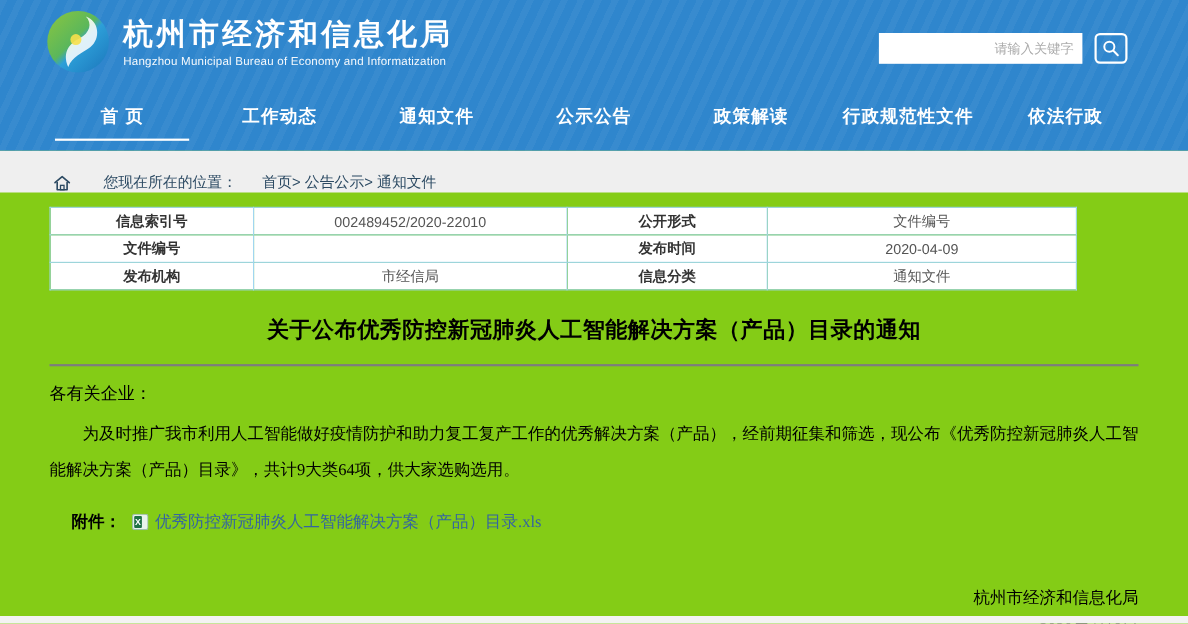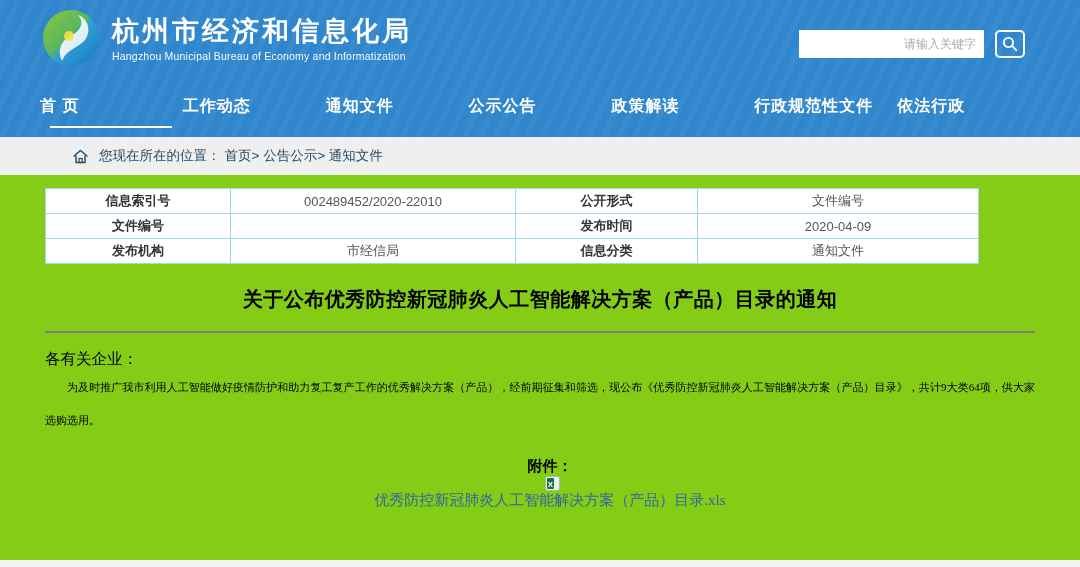--- a/index.html
+++ b/index.html
@@ -27,34 +27,34 @@
   .search-input::placeholder { color:#aaa; }
   .search-btn {
     width:30px; height:28px; margin-left:11px; background:transparent;
     border:2px solid #ffffff; border-radius:5px; cursor:pointer;
     display:flex; align-items:center; justify-content:center; padding:0;
   }
 
   
   .nav { position:absolute; left:0; bottom:0; width:100%; height:52px; display:flex; padding:0 40px; }
   .nav-item {
-    flex:1; position:relative; display:flex; align-items:center; 
+    flex:1; position:relative; display:flex; align-items:center; justify-content:center;
     color:#ffffff; font-size:16px; font-weight:bold; letter-spacing:1px; cursor:pointer;
   }
   .nav-item .bar {
     display:none; position:absolute; left:50%; transform:translateX(-50%);
     bottom:9px; width:122px; height:2px; background:#ffffff;
   }
   .nav-item.active .bar { display:block; }
   .nav-item span.lbl { position:relative; top:-5px; }
 
   
   .breadcrumb {
-    width:100%; height:38px; background:#efefef; display:flex; align-items:center;
-    padding-left:72px; color:#2c4a63; font-size:13.5px; font-weight:500;
+    width:100%; height:38px; background:#efefef; display:flex; align-items:flex-end;
+    padding-left:48px; color:#2c4a63; font-size:13.5px; font-weight:500;gap:19px;
   }
   .breadcrumb .home-ico { margin-right:10px; display:flex; }
   .breadcrumb .crumb-path { margin-left:4px; cursor:pointer; }
 
   
   .content { padding:13px 45px 0 45px; }
 
   table.info-table { border-collapse:collapse; width:933px; table-layout:fixed; }
   table.info-table td {
     border:1px solid #a0d6f0; height:25px; text-align:center;
@@ -64,23 +64,23 @@
   col.c1{width:185px;} col.c2{width:285px;} col.c3{width:182px;} col.c4{width:281px;}
 
   .doc-title {
     margin-top:22px; text-align:center; font-family:"Liberation Serif","DejaVu Serif",serif;
     font-size:20px; font-weight:bold; color:#000; letter-spacing:0.5px;
   }
   .divider { margin-top:18px; border:none; border-top:2px solid #7d7d7d; width:990px; }
 
   .doc-body { font-family:"Liberation Serif","DejaVu Serif",serif; color:#000; }
   .salutation { margin-top:14px; font-size:15.5px; line-height:24px; }
-  .paragraph { margin-top:0; font-size:11px; line-height:33px; text-indent:2em; width:990px; text-align:justify; }
-
-  .attachment { margin-top:20px; margin-left:20px; font-size:15px; display:flex; align-items:center;flex-direction:column; }
+  .paragraph { margin-top:8px; font-size:15px; line-height:33px; text-indent:2em; width:990px; text-align:justify; }
+
+  .attachment { margin-top:20px; margin-left:20px; font-size:15px; display:flex; align-items:center; }
   .attachment .att-label { font-weight:bold; }
   .attachment .xls-ico { margin:0 6px 0 10px; display:flex; }
   .attachment a.att-link { color:#3565a0; text-decoration:none; cursor:pointer; }
 
   .signature { margin-top:46px; text-align:right; font-size:15px; line-height:28px; padding-right:0; }
 
   .bottom-strip { position:absolute; left:0; bottom:0; width:100%; height:7px; background:#f3f3f3; }
 </style>
 </head>
 <body>

